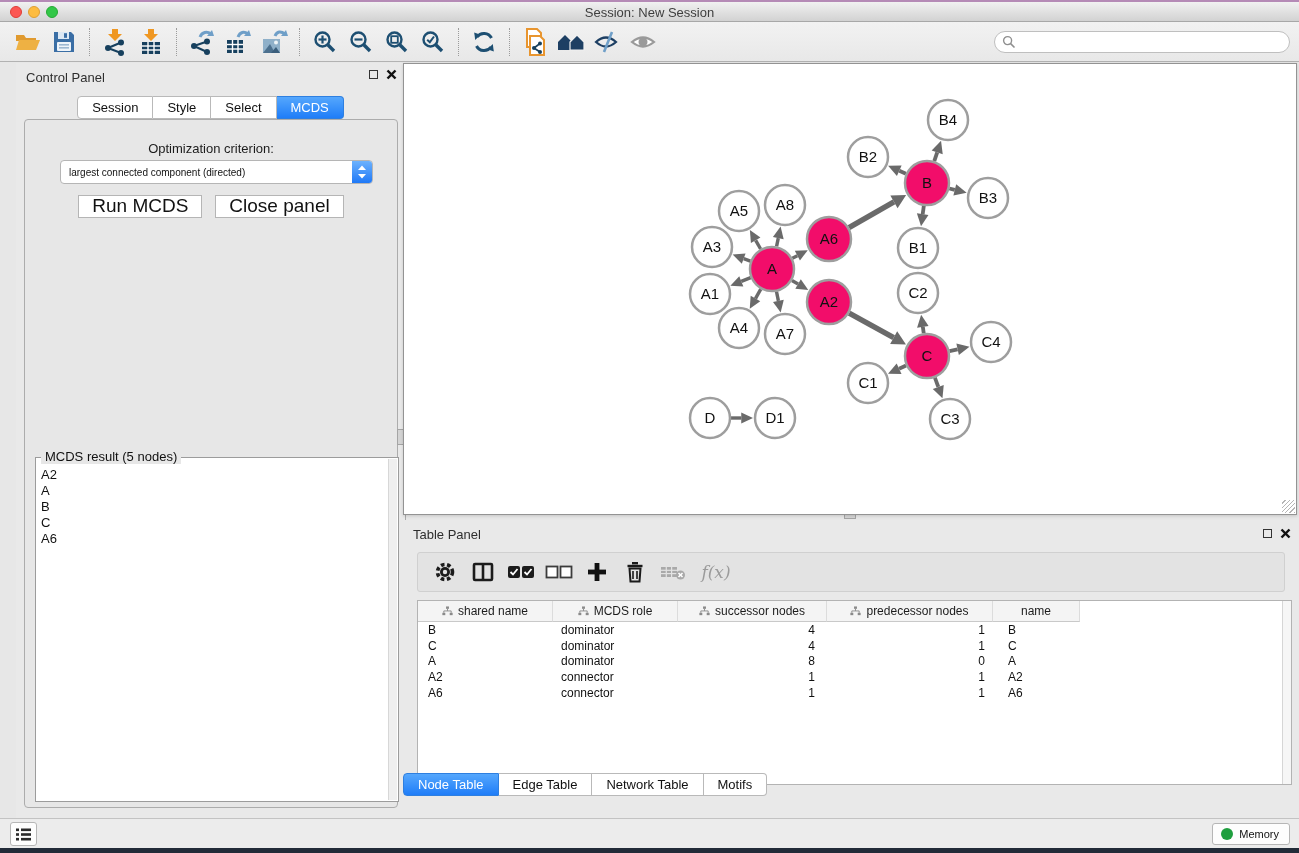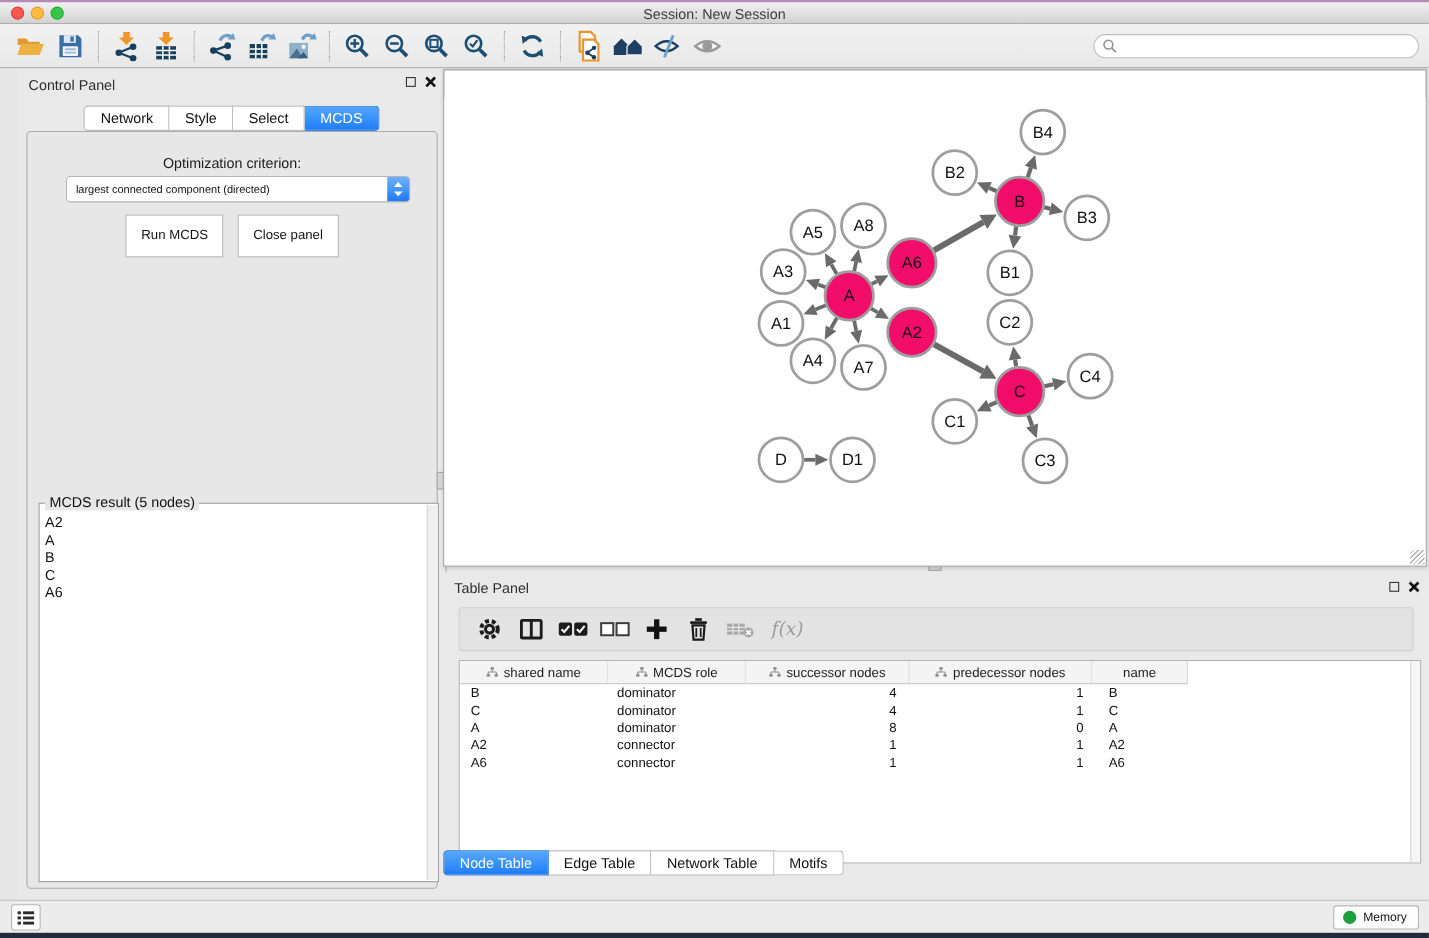--- a/index.html
+++ b/index.html
@@ -42,22 +42,22 @@
   .tab.active{background:linear-gradient(#55a7fd,#1f7df8);color:#fff;border-color:#2e7fe0;}
   .cp-body{position:absolute;left:8px;top:56px;width:374px;height:689px;
     border:1px solid #acacac;border-radius:4px;background:#e7e7e7;box-sizing:border-box;}
   .opt-label{position:absolute;left:0;top:21px;width:100%;text-align:center;font-size:13px;color:#1c1c1c;}
   .dropdown{position:absolute;left:35px;top:40px;width:313px;height:24px;background:#fff;
     border:1px solid #b5b5b5;border-radius:4px;box-sizing:border-box;display:flex;align-items:center;}
   .dropdown .dd-text{font-size:10px;color:#111;padding-left:8px;flex:1;white-space:nowrap;overflow:hidden;}
   .dd-spin{width:20px;height:22px;margin-right:0;border-radius:0 3px 3px 0;
     background:linear-gradient(#6db2fd,#2079f7);display:flex;align-items:center;justify-content:center;}
   .btn-row{position:absolute;left:0;top:75px;width:100%;display:flex;justify-content:center;gap:13px;}
-  .push-btn{height:21px;line-height:19px;padding:8px 13px;background:#fff;border:1px solid #b5b5b5;
-    border-radius:0;font-size:12px;color:#111;}
+  .push-btn{height:21px;line-height:19px;padding:0 13px;background:#fff;border:1px solid #b5b5b5;
+    border-radius:0;font-size:19px;color:#111;}
   .result-group{position:absolute;left:10px;top:337px;width:364px;height:345px;
     border:1px solid #9c9c9c;background:#fff;box-sizing:border-box;}
   .result-legend{position:absolute;left:5px;top:-9px;background:#e7e7e7;padding:0 4px;font-size:13px;color:#111;}
   .result-list{position:absolute;left:1px;top:8px;right:9px;bottom:1px;overflow:hidden;}
   .result-item{font-size:13px;color:#111;padding:1.5px 0 1.5px 4px;line-height:13px;}
   .result-scroll{position:absolute;top:1px;right:1px;bottom:1px;width:8px;background:#efefef;border-left:1px solid #d7d7d7;}
   
   .net-window{position:absolute;left:403px;top:63px;width:894px;height:452px;background:#fff;
     border:1px solid #939393;box-sizing:border-box;box-shadow:0 1px 3px rgba(0,0,0,.15);}
   .net-titlebar{position:relative;height:25px;background:linear-gradient(#efefef,#d2d2d2);
@@ -262,21 +262,21 @@
       <span>
           <span class="icon-sq" style="display:block"></span>
         </span>
       <svg width="11" height="11" viewBox="0 0 11 11">
           <line x1="1.5" y1="1.5" x2="9.5" y2="9.5" stroke="#111" stroke-width="2.4"></line>
           <line x1="9.5" y1="1.5" x2="1.5" y2="9.5" stroke="#111" stroke-width="2.4"></line>
         </svg>
     </span>
   </div>
   <div class="cp-tabs" id="cp-tabs">
-      <div class="tab first">Network</div>
+      <div class="tab first">Session</div>
       <div class="tab">Style</div>
       <div class="tab">Select</div>
       <div class="tab last active">MCDS</div>
     </div>
   <div class="cp-body">
     <div class="opt-label">Optimization criterion:</div>
     <div class="dropdown">
       <span class="dd-text">largest connected component (directed)</span>
       <span class="dd-spin">
         <svg width="10" height="14" viewBox="0 0 10 14">

